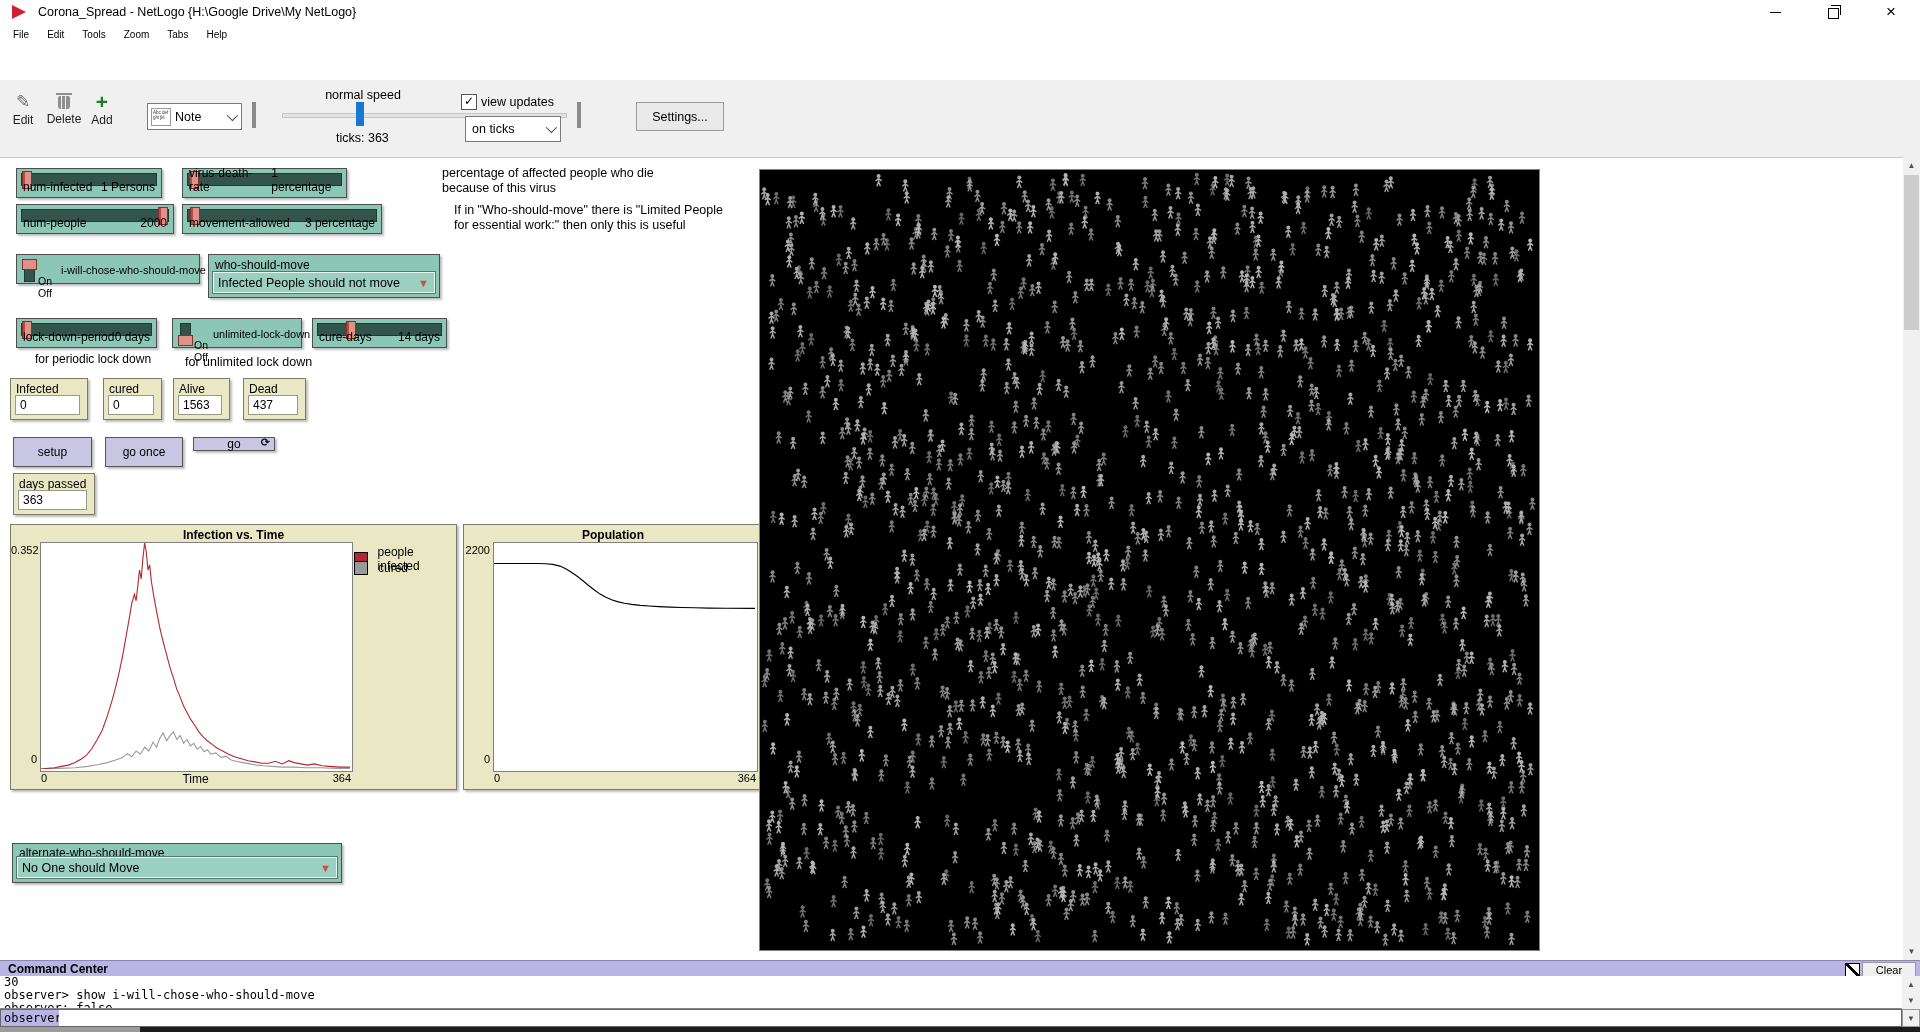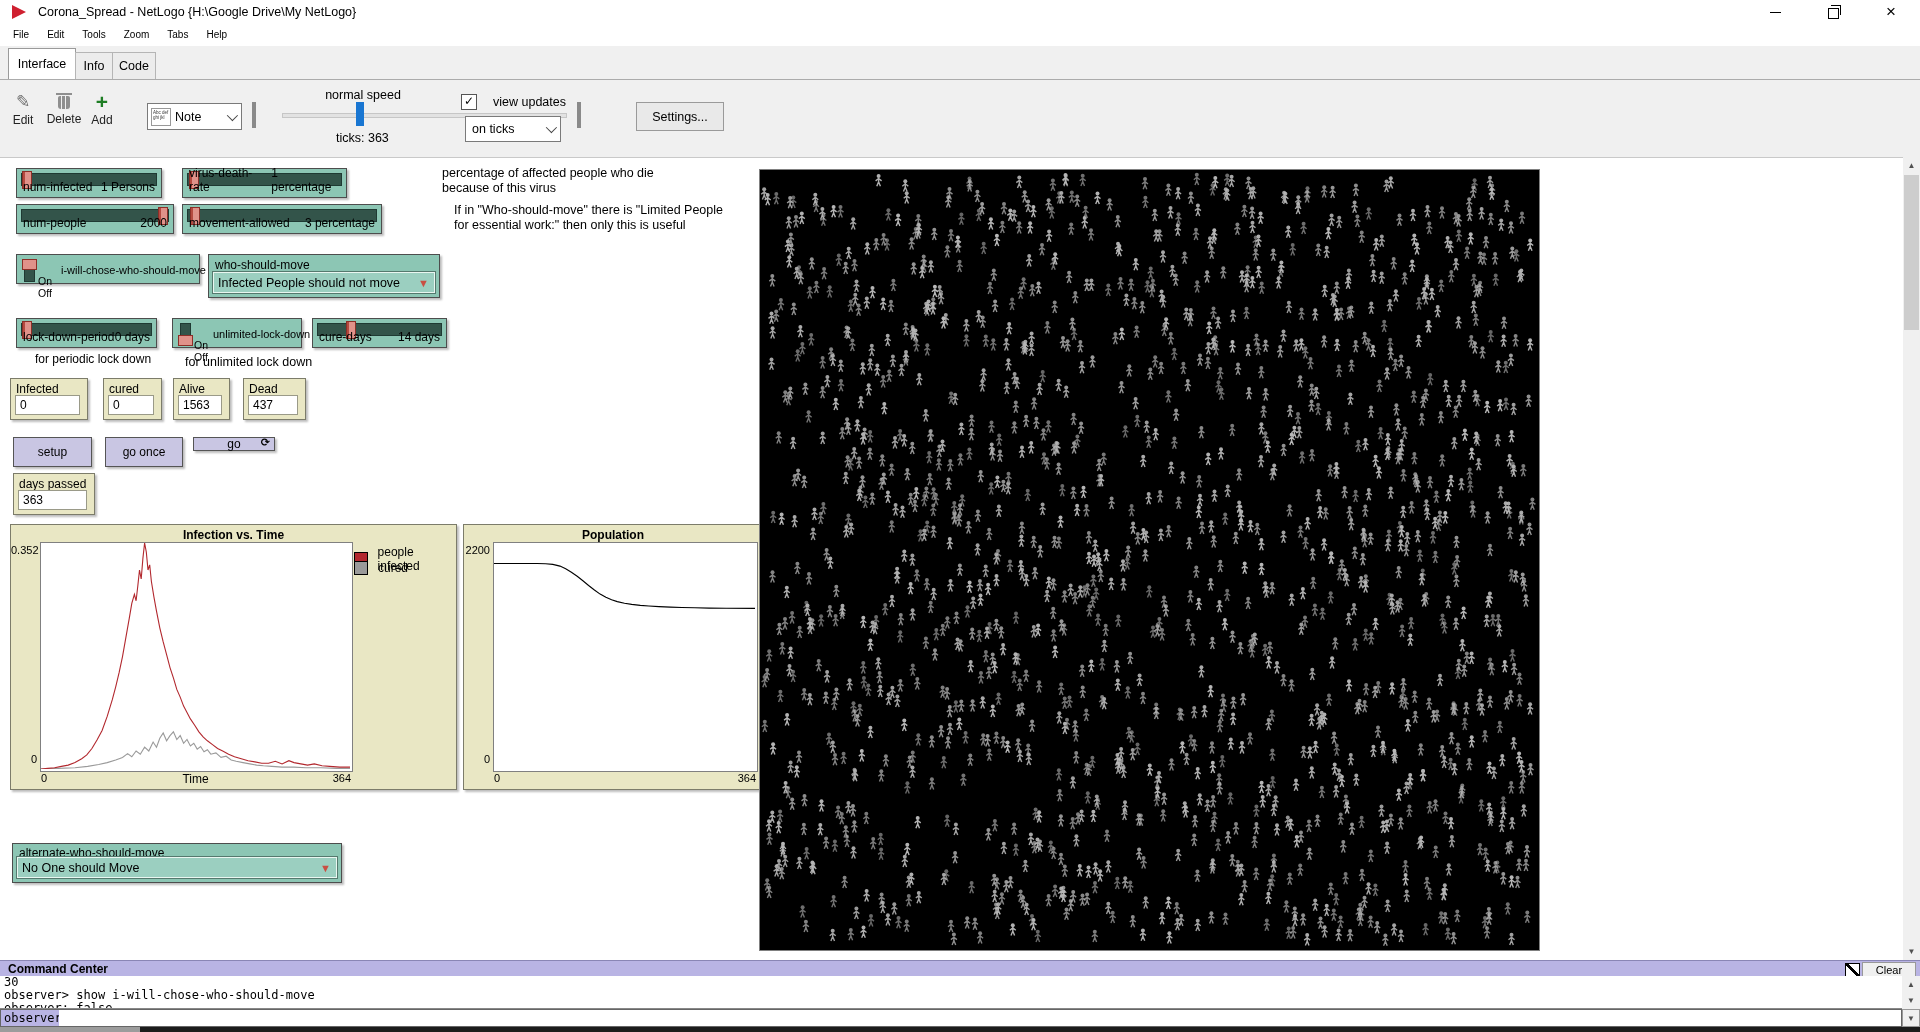--- a/index.html
+++ b/index.html
@@ -121,25 +121,20 @@
 
   <div class="abs menubar">
     <span class="menu-item">File</span>
     <span class="menu-item">Edit</span>
     <span class="menu-item">Tools</span>
     <span class="menu-item">Zoom</span>
     <span class="menu-item">Tabs</span>
     <span class="menu-item">Help</span>
   </div>
 
-  <div class="abs tabstrip">
-    <div class="tab active">Interface</div>
-    <div class="tab t2">Info</div>
-    <div class="tab t3">Code</div>
-  </div>
 
   <div class="abs toolbar">
     <div class="toolcol" style="left:8px;width:30px;">
       <span class="pencil">✎</span>
       <span>Edit</span>
     </div>
     <div class="toolcol" style="left:44px;width:40px;">
       <span class="trash"></span>
       <span>Delete</span>
     </div>
@@ -153,21 +148,21 @@
       <span class="chev"></span>
     </div>
     <div class="abs vsep" style="left:252px;top:22px;height:26px;"></div>
 
     <div class="abs" style="left:300px;top:8px;width:126px;text-align:center;font-size:12.5px;">normal speed</div>
     <div class="abs sp-track" style="left:282px;top:33px;width:283px;"></div>
     <div class="abs sp-handle" style="left:356px;top:22px;"></div>
     <div class="abs" style="left:336px;top:51px;font-size:12.5px;">ticks: 363</div>
 
     <div class="abs checkbox" style="left:461px;top:14px;"><span>✓</span></div>
-    <div class="abs" style="left:481px;top:15px;font-size:12.5px;margin-left:12px;">view updates</div>
+    <div class="abs" style="left:481px;top:15px;font-size:12.5px;">view updates</div>
     <div class="abs combo" style="left:465px;top:36px;width:88px;height:24px;padding-left:6px;">
       <span>on ticks</span>
       <span class="chev"></span>
     </div>
     <div class="abs vsep" style="left:577px;top:22px;height:26px;"></div>
     <div class="abs settings-btn" style="left:593px;top:22px;width:86px;height:27px;">Settings...</div>
   </div>
 
   <div class="abs tealbox" style="left:16px;top:168px;width:146px;height:30px;">
     <div class="groove">

